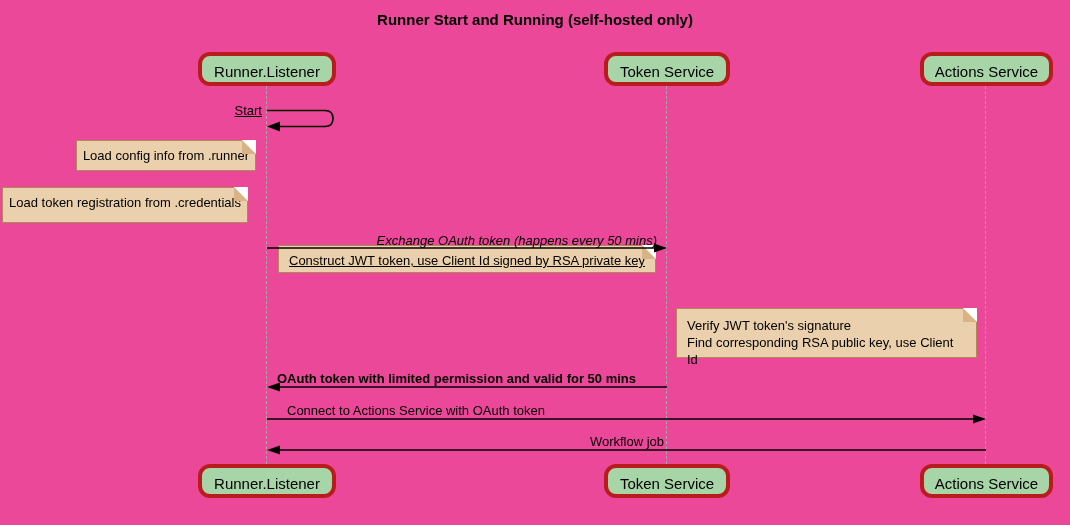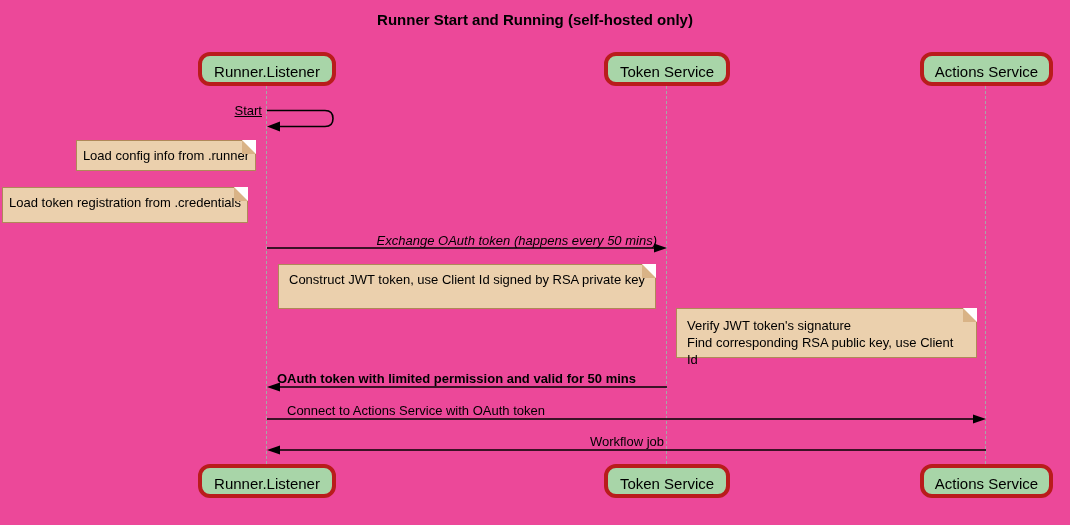--- a/index.html
+++ b/index.html
@@ -64,21 +64,21 @@
     right: -1px;
     width: 0;
     height: 0;
     border-width: 0 14px 14px 0;
     border-style: solid;
     border-color: #ffffff #ffffff #D9B386 #D9B386;
   }
   .note.center { text-align: center; }
   .note-1 { left: 76px;  top: 140px; width: 180px; height: 31px; line-height: 29px; }
   .note-2 { left: 2px;  top: 187px; width: 246px; height: 36px; line-height: 29px; }
-  .note-3 { left: 278px; top: 264px; width: 378px; height: 45px; line-height: 30px; }
+  .note-3 { left: 278px; top: 245px; width: 378px; height: 28px; line-height: 30px; text-decoration: underline; }
   .note-4 { left: 676px; top: 308px; width: 301px; height: 50px; padding: 8px 10px 0 10px; line-height: 17px; }
   .msg-label {
     position: absolute;
     font-size: 13px;
     color: #000000;
     white-space: nowrap;
   }
   .lbl-start    { left: 212px; width: 50px;  top: 103px; text-align: right; text-decoration: underline; }
   .lbl-exchange { left: 277px; width: 380px; top: 233px; text-align: right; font-style: italic; }
   .lbl-oauth    { left: 277px; width: 380px; top: 371px; text-align: left; font-weight: bold; }

